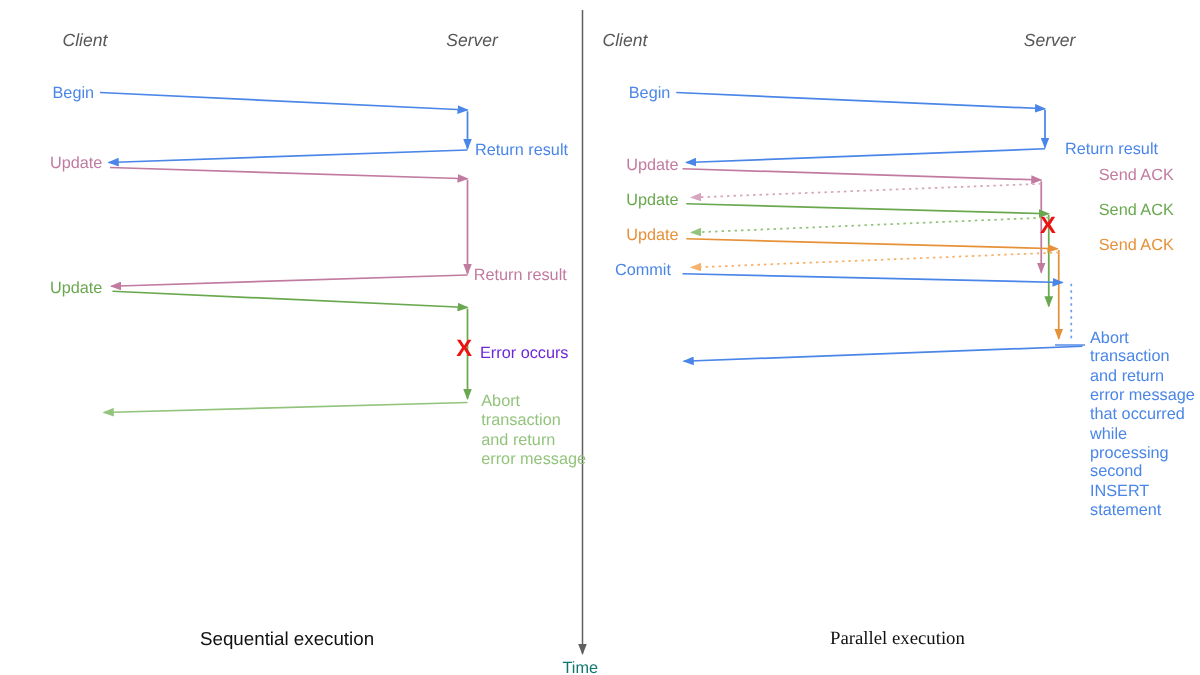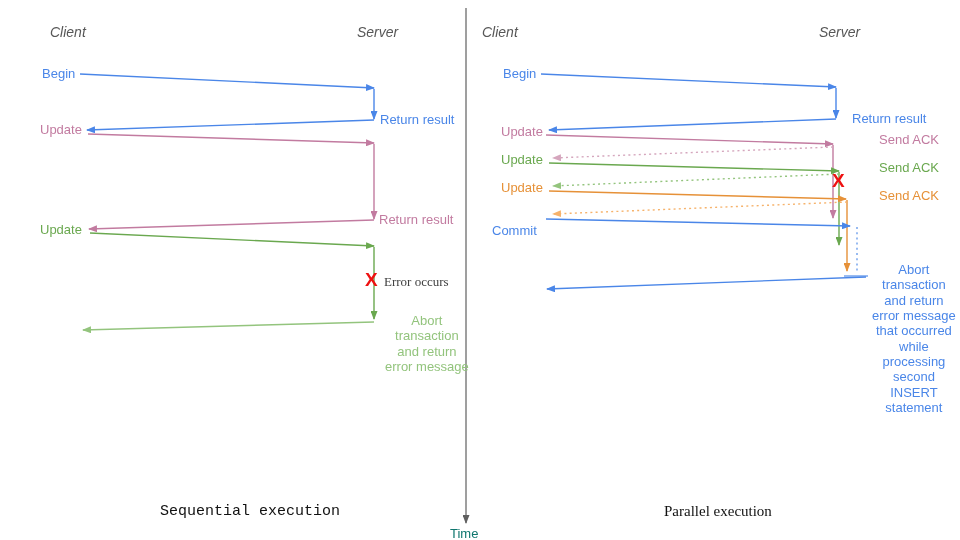--- a/index.html
+++ b/index.html
@@ -2,23 +2,23 @@
 <html><head>
 <meta charset="utf-8">
 <style>
   html,body{margin:0;padding:0;background:#fff;}
   #canvas{
     position:relative;width:960px;height:540px;background:#ffffff;
     font-family:"Liberation Sans",sans-serif;overflow:hidden;
   }
   #lines-svg{position:absolute;left:0;top:0;width:960px;height:540px;}
   #labels-layer{position:absolute;left:0;top:0;width:960px;height:540px;}
-  .lbl{position:absolute;white-space:pre-line;line-height:1.18;text-align:center;}
+  .lbl{position:absolute;white-space:pre-line;line-height:1.18;}
   .caption{position:absolute;top:503px;font-size:15px;color:#111111;}
-  #caption-left{left:160px;font-family:Liberation Mono, monospace;}
+  #caption-left{left:160px;}
   #caption-right{left:664px;font-family:Liberation Serif, serif;}
   #time-label{position:absolute;left:450px;top:526px;font-size:13px;color:#0f766e;}
 </style>
 </head>
 <body>
 
 <div id="canvas">
   <svg id="lines-svg" viewBox="0 0 960 540">
       <defs>
         <marker id="arw5f5f5f" markerWidth="9" markerHeight="7" refX="8" refY="3.5" orient="auto" markerUnits="userSpaceOnUse">
@@ -75,36 +75,36 @@
     </svg>
   <div id="labels-layer">
       <div class="lbl" style="left: 50px; top: 24px; color: rgb(87, 87, 87); font-size: 14px; font-style: italic;">Client</div>
       <div class="lbl" style="left: 357px; top: 24px; color: rgb(87, 87, 87); font-size: 14px; font-style: italic;">Server</div>
       <div class="lbl" style="left: 42px; top: 66px; color: rgb(74, 134, 232); font-size: 13px;">Begin</div>
       <div class="lbl" style="left: 380px; top: 112px; color: rgb(74, 134, 232); font-size: 13px;">Return result</div>
       <div class="lbl" style="left: 40px; top: 122px; color: rgb(194, 123, 160); font-size: 13px;">Update</div>
       <div class="lbl" style="left: 379px; top: 212px; color: rgb(194, 123, 160); font-size: 13px;">Return result</div>
       <div class="lbl" style="left: 40px; top: 222px; color: rgb(106, 168, 79); font-size: 13px;">Update</div>
       <div class="lbl" style="left: 365px; top: 269px; color: rgb(238, 17, 17); font-size: 19px; font-weight: bold;">X</div>
-      <div class="lbl" style="left: 384px; top: 274px; color: #404040; font-size: 13px; font-family: Liberation Serif, serif;">Error occurs</div>
+      <div class="lbl" style="left: 384px; top: 274px; color: #6d28d9; font-size: 13px;">Error occurs</div>
       <div class="lbl" style="left: 385px; top: 313px; color: rgb(147, 196, 125); font-size: 13px;">Abort
 transaction
 and return
 error message</div>
       <div class="lbl" style="left: 482px; top: 24px; color: rgb(87, 87, 87); font-size: 14px; font-style: italic;">Client</div>
       <div class="lbl" style="left: 819px; top: 24px; color: rgb(87, 87, 87); font-size: 14px; font-style: italic;">Server</div>
       <div class="lbl" style="left: 503px; top: 66px; color: rgb(74, 134, 232); font-size: 13px;">Begin</div>
       <div class="lbl" style="left: 852px; top: 111px; color: rgb(74, 134, 232); font-size: 13px;">Return result</div>
       <div class="lbl" style="left: 501px; top: 124px; color: rgb(194, 123, 160); font-size: 13px;">Update</div>
       <div class="lbl" style="left: 879px; top: 132px; color: rgb(194, 123, 160); font-size: 13px;">Send ACK</div>
       <div class="lbl" style="left: 501px; top: 152px; color: rgb(106, 168, 79); font-size: 13px;">Update</div>
       <div class="lbl" style="left: 879px; top: 160px; color: rgb(106, 168, 79); font-size: 13px;">Send ACK</div>
       <div class="lbl" style="left: 501px; top: 180px; color: rgb(230, 145, 56); font-size: 13px;">Update</div>
       <div class="lbl" style="left: 879px; top: 188px; color: rgb(230, 145, 56); font-size: 13px;">Send ACK</div>
-      <div class="lbl" style="left: 492px; top: 223px; color: rgb(74, 134, 232); font-size: 13px;">Commit</div>
+      <div class="lbl" style="left: 492px; top: 208px; color: rgb(74, 134, 232); font-size: 13px;">Commit</div>
       <div class="lbl" style="left: 832px; top: 170px; color: rgb(238, 17, 17); font-size: 19px; font-weight: bold;">X</div>
       <div class="lbl" style="left: 872px; top: 262px; color: rgb(74, 134, 232); font-size: 13px;">Abort
 transaction
 and return
 error message
 that occurred
 while
 processing
 second
 INSERT

